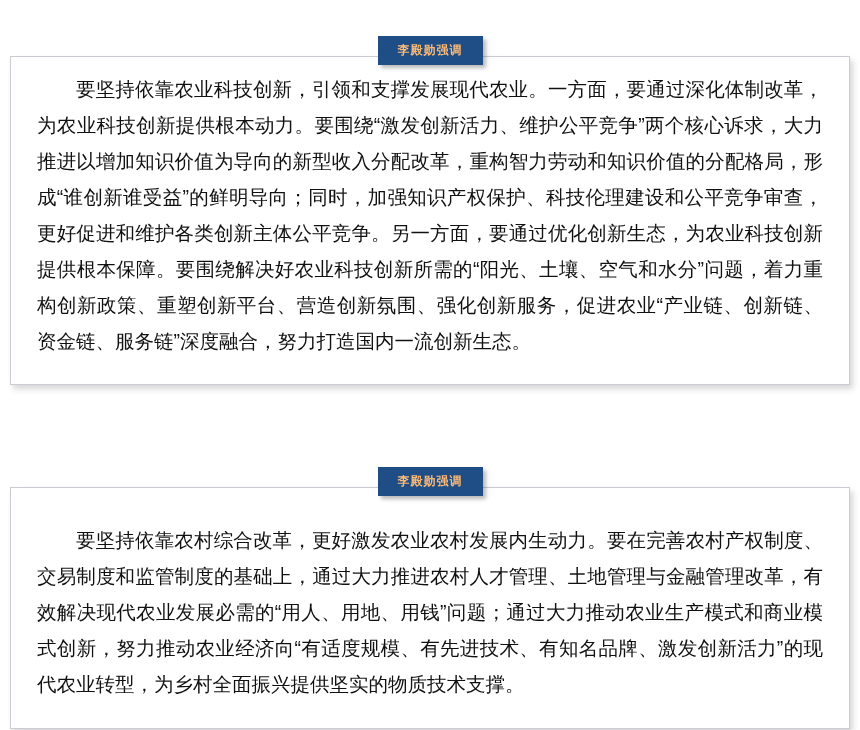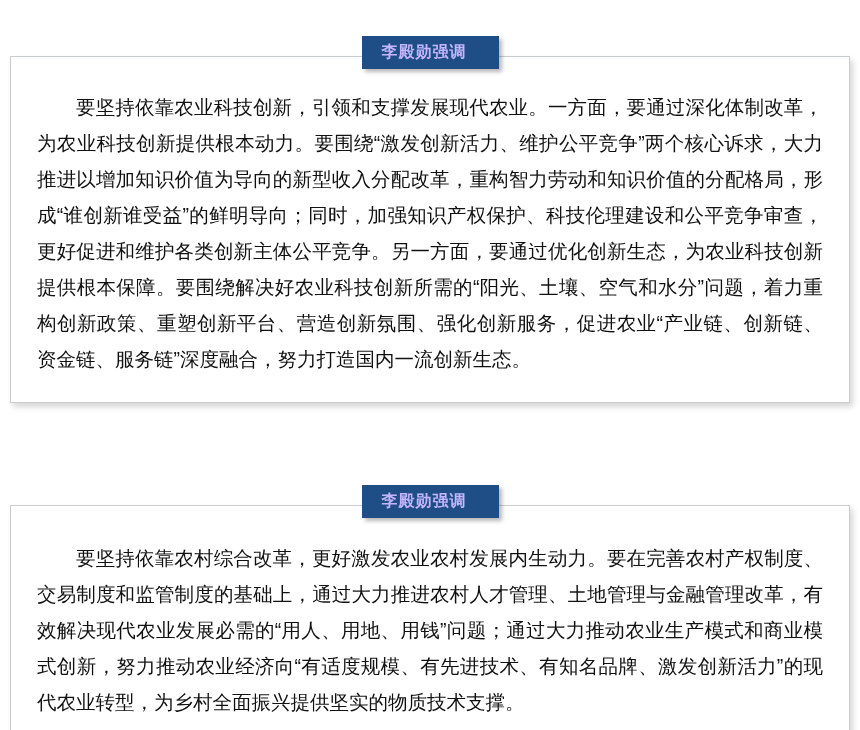--- a/index.html
+++ b/index.html
@@ -29,38 +29,38 @@
 
   .badge-wrap {
     position: relative;
     height: 0;
     text-align: center;
     z-index: 3;
   }
   .badge {
     display: inline-block;
     background: #1f4e87;
-    color: #c4b5fd;
-    font-size: 16px;
+    color: #fdba74;
+    font-size: 12px;
     font-weight: bold;
     letter-spacing: 1px;
-    padding: 8px 32px 9px 20px;
+    padding: 8px 20px 9px 20px;
     position: relative;
     top: -20px;
     box-shadow: 3px 3px 4px rgba(0,0,0,0.28);
     line-height: 1;
   }
   .card {
     border: 1px solid #c9cdd3;
     background: #ffffff;
     box-shadow: 3px 4px 6px rgba(0,0,0,0.16);
     padding: 30px 26px 26px 26px;
     box-sizing: border-box;
   }
-  .card-1 { padding-top: 32px; padding-bottom: 24px; }
+  .card-1 { padding-top: 14px; padding-bottom: 24px; }
   .card-2 { padding-top: 34px; padding-bottom: 26px; }
 
   .para {
     font-size: 19.5px;
     line-height: 1.85;
     text-align: justify;
     text-justify: inter-ideograph;
     text-indent: 2em;
     margin: 0;
     color: #111111;

